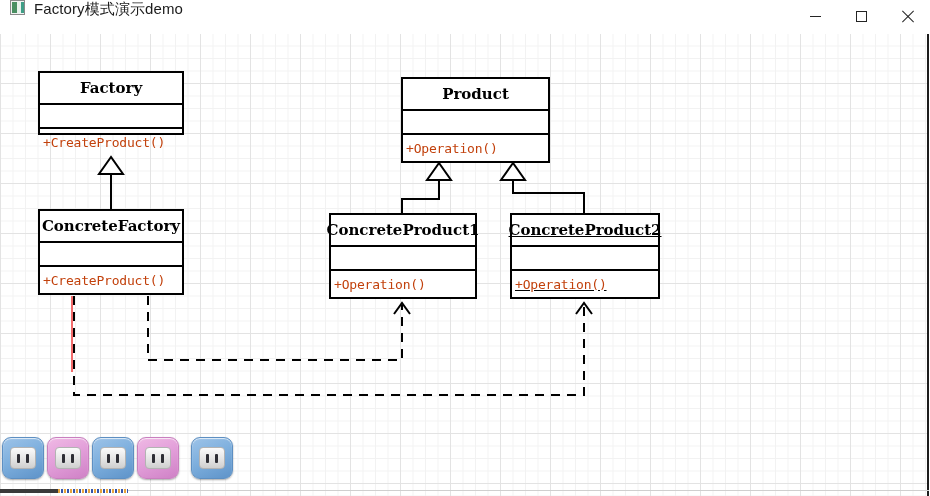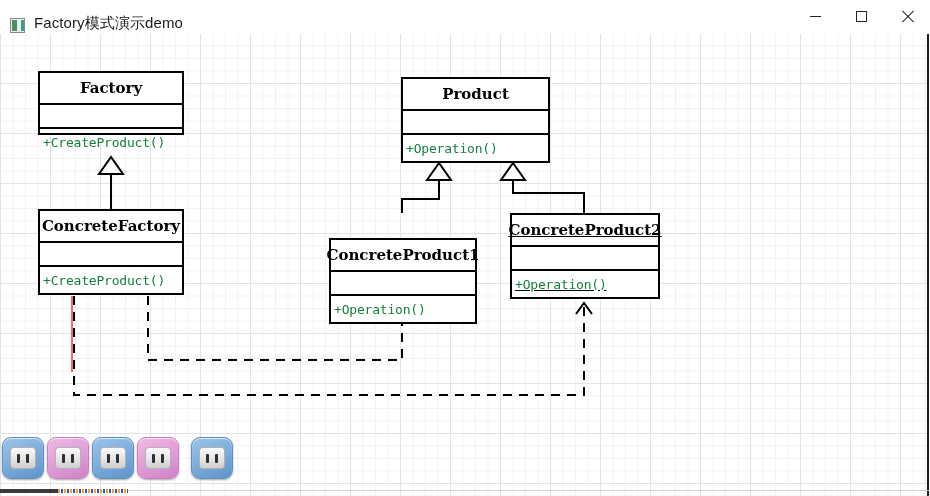--- a/index.html
+++ b/index.html
@@ -7,21 +7,21 @@
     width:930px;height:496px;overflow:hidden;
     background:#ffffff;
     font-family:"Liberation Sans",sans-serif;
   }
   #app{position:relative;width:930px;height:496px;overflow:hidden;background:#fff;}
 
   
   .titlebar{
     position:absolute;left:0;top:0;width:930px;height:33px;
     background:#ffffff;
-    display:flex;align-items:flex-end;
+    display:flex;align-items:flex-start;
     border-bottom:1px solid #ffffff;
     z-index:40;
   }
   .app-icon{
     width:15px;height:15px;margin-left:10px;margin-right:9px;
     border:1px solid #8a8a8a;background:#f2f2f2;
     position:relative;flex:none;box-sizing:border-box;
   }
   .app-icon i{position:absolute;display:block;}
   .app-icon i.g1{left:1px;top:1px;width:5px;height:11px;background:#4a8f62;}
@@ -71,21 +71,21 @@
     text-align:center;font-family:"DejaVu Serif","Liberation Serif",serif;
     font-weight:bold;font-size:15px;color:#000;
     display:flex;align-items:center;justify-content:center;
     border-bottom:2px solid #000;box-sizing:border-box;
     white-space:nowrap;
   }
   .uml-attrs{border-bottom:2px solid #000;box-sizing:border-box;}
   .uml-ops{
     display:flex;align-items:center;padding-left:3px;box-sizing:border-box;
     font-family:"DejaVu Sans Mono","Liberation Mono",monospace;
-    font-size:13px;color:#15803d;white-space:nowrap;letter-spacing:-.2px;
+    font-size:13px;color:#c2410c;white-space:nowrap;letter-spacing:-.2px;
   }
 
   
   .palette{position:absolute;left:0;top:0;width:929px;height:463px;pointer-events:none;}
   .sock{
     position:absolute;width:42px;height:42px;border-radius:9px;
     box-shadow:inset 0 1px 1px rgba(255,255,255,.75), 0 1px 2px rgba(0,0,0,.35);
     display:flex;align-items:center;justify-content:center;
     pointer-events:auto;box-sizing:border-box;
   }
@@ -183,21 +183,21 @@
       <div class="uml-attrs" style="height:24px;"></div>
       <div class="uml-ops" style="height:26px;">+CreateProduct()</div>
     </div>
 
     <div class="umlbox" style="left:401px;top:44px;width:149px;height:86px;">
       <div class="uml-name" style="height:32px;">Product</div>
       <div class="uml-attrs" style="height:24px;"></div>
       <div class="uml-ops" style="height:26px;">+Operation()</div>
     </div>
 
-    <div class="umlbox" style="left:329px;top:180px;width:148px;height:86px;margin-top:25px;">
+    <div class="umlbox" style="left:329px;top:180px;width:148px;height:86px;">
       <div class="uml-name" style="height:32px;">ConcreteProduct1</div>
       <div class="uml-attrs" style="height:24px;"></div>
       <div class="uml-ops" style="height:26px;">+Operation()</div>
     </div>
 
     <div class="umlbox" style="left:510px;top:180px;width:150px;height:86px;text-decoration:underline;">
       <div class="uml-name" style="height:32px;">ConcreteProduct2</div>
       <div class="uml-attrs" style="height:24px;"></div>
       <div class="uml-ops" style="height:26px;">+Operation()</div>
     </div>

